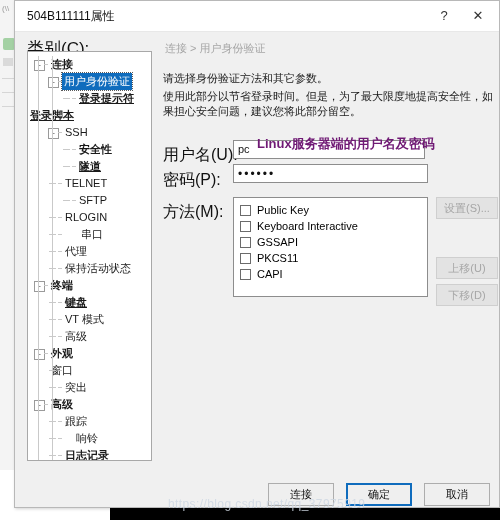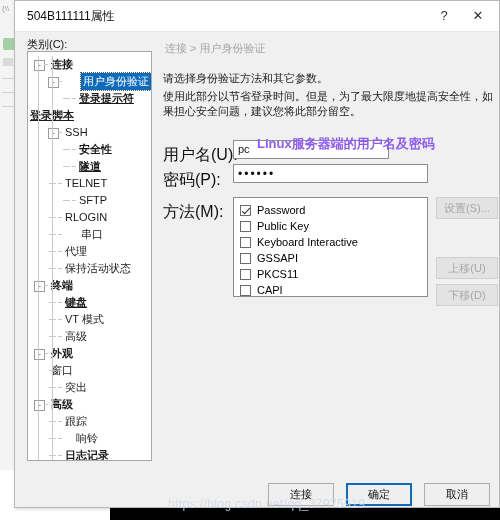--- a/index.html
+++ b/index.html
@@ -40,21 +40,21 @@
     height:30px;background:#ffffff;border-bottom:1px solid #e8e8e8;
     display:flex;align-items:center;position:relative;
   }
   #title-text{padding-left:12px;font-size:12px;color:#111;}
   .tb-btn{
     width:34px;height:29px;display:flex;align-items:center;justify-content:center;
     font-size:13px;color:#333;cursor:default;
   }
   #tb-group{position:absolute;right:4px;top:0;display:flex;}
 
-  #category-label{position:absolute;left:12px;top:36px;font-size:11px;color:#111;}
+  #category-label{position:absolute;left:12px;top:36px;font-size:17px;color:#111;}
 
   
   #tree{
     position:absolute;left:12px;top:50px;width:125px;height:410px;
     background:#ffffff;border:1px solid #a8a8a8;box-sizing:border-box;
     overflow:hidden;padding:4px 0 0 0;
   }
   .node{
     position:relative;height:17px;line-height:17px;font-size:11px;
     white-space:nowrap;cursor:default;color:#1a1a1a;
@@ -78,21 +78,21 @@
   #desc2{position:absolute;left:148px;top:88px;width:335px;font-size:11px;color:#1a1a1a;line-height:15px;}
 
   .field-label{position:absolute;font-size:16px;color:#111;}
   .txtbox{
     position:absolute;box-sizing:border-box;border:1px solid #8d8d8d;background:#fff;
     font-size:11px;padding:2px 4px;color:#111;
   }
   #pwd-dots{letter-spacing:2px;font-size:12px;}
 
   #annotation{
-    position:absolute;left:242px;top:134px;font-size:13px;color:#8b5cf6;
+    position:absolute;left:242px;top:134px;font-size:13px;color:#701a75;
     font-weight:bold;white-space:nowrap;pointer-events:none;
   }
 
   #method-box{
     position:absolute;left:218px;top:196px;width:195px;height:100px;
     background:#fff;border:1px solid #8d8d8d;box-sizing:border-box;padding:4px 0 0 6px;
   }
   .cbrow{height:16px;line-height:16px;font-size:11px;display:flex;align-items:center;cursor:default;}
   .cbox{
     width:11px;height:11px;border:1px solid #6b6b6b;background:#fff;margin-right:6px;
@@ -143,21 +143,21 @@
     <div id="tb-group">
       <div class="tb-btn" id="tb-help">?</div>
       <div class="tb-btn" id="tb-close">✕</div>
     </div>
   </div>
 
   <div id="category-label">类别(C):</div>
 
   <div id="tree">
       <div class="node bold"><span class="exp" style="left: 6px;">-</span><span class="hline" style="left: 16px; width: 4px;"></span><span class="lbl" style="margin-left: 21px;">连接</span></div>
-      <div class="node sel"><span class="exp" style="left: 20px;">-</span><span class="hline" style="left: 30px; width: 4px;"></span><span class="lbl" style="margin-left: 53px;">用户身份验证</span></div>
+      <div class="node sel"><span class="exp" style="left: 20px;">-</span><span class="hline" style="left: 30px; width: 4px;"></span><span class="lbl" style="margin-left: 34px;">用户身份验证</span></div>
       <div class="node bold under"><span class="hline" style="left: 35px; width: 7px;"></span><span class="hline" style="left: 44px; width: 4px;"></span><span class="lbl" style="margin-left: 49px;">登录提示符</span></div>
       <div class="node bold under"><span class="hline" style="left: 21px; width: 7px;"></span><span class="hline" style="left: 30px; width: 4px;"></span><span class="lbl" style="">登录脚本</span></div>
       <div class="node"><span class="exp" style="left: 20px;">-</span><span class="hline" style="left: 30px; width: 4px;"></span><span class="lbl" style="margin-left: 35px;">SSH</span></div>
       <div class="node bold"><span class="hline" style="left: 35px; width: 7px;"></span><span class="hline" style="left: 44px; width: 4px;"></span><span class="lbl" style="margin-left: 49px;">安全性</span></div>
       <div class="node bold under"><span class="hline" style="left: 35px; width: 7px;"></span><span class="hline" style="left: 44px; width: 4px;"></span><span class="lbl" style="margin-left: 49px;">隧道</span></div>
       <div class="node"><span class="hline" style="left: 21px; width: 7px;"></span><span class="hline" style="left: 30px; width: 4px;"></span><span class="lbl" style="margin-left: 35px;">TELNET</span></div>
       <div class="node"><span class="hline" style="left: 35px; width: 7px;"></span><span class="hline" style="left: 44px; width: 4px;"></span><span class="lbl" style="margin-left: 49px;">SFTP</span></div>
       <div class="node"><span class="hline" style="left: 21px; width: 7px;"></span><span class="hline" style="left: 30px; width: 4px;"></span><span class="lbl" style="margin-left: 35px;">RLOGIN</span></div>
       <div class="node"><span class="hline" style="left: 21px; width: 7px;"></span><span class="hline" style="left: 30px; width: 4px;"></span><span class="lbl" style="margin-left: 51px;">串口</span></div>
       <div class="node"><span class="hline" style="left: 21px; width: 7px;"></span><span class="hline" style="left: 30px; width: 4px;"></span><span class="lbl" style="margin-left: 35px;">代理</span></div>
@@ -176,33 +176,29 @@
       <span class="vline" style="left: 10px; top: 4px; height: 459px;"></span>
       <span class="vline" style="left: 24px; top: 4px; height: 459px;"></span>
     </div>
 
   <div id="breadcrumb">连接 &gt; 用户身份验证</div>
 
   <div id="desc1">请选择身份验证方法和其它参数。</div>
   <div id="desc2">使用此部分以节省登录时间。但是，为了最大限度地提高安全性，如果担心安全问题，建议您将此部分留空。</div>
 
   <div class="field-label" style="left:148px;top:144px;">用户名(U):</div>
-  <div class="txtbox" style="left:218px;top:139px;width:156px;height:19px;">pc</div>
+  <div class="txtbox" style="left:218px;top:139px;width:192px;height:19px;">pc</div>
 
   <div class="field-label" style="left:148px;top:169px;">密码(P):</div>
   <div class="txtbox" id="pwd-dots" style="left:218px;top:163px;width:195px;height:19px;">••••••</div>
 
   <div id="annotation">Linux服务器端的用户名及密码</div>
 
   <div class="field-label" style="left:148px;top:201px;">方法(M):</div>
   <div id="method-box">
-      <div class="cbrow">
-        <span class="cbox checked"></span>
-        <span>Password</span>
-      </div>
       <div class="cbrow">
         <span class="cbox"></span>
         <span>Public Key</span>
       </div>
       <div class="cbrow">
         <span class="cbox"></span>
         <span>Keyboard Interactive</span>
       </div>
       <div class="cbrow">
         <span class="cbox"></span>

